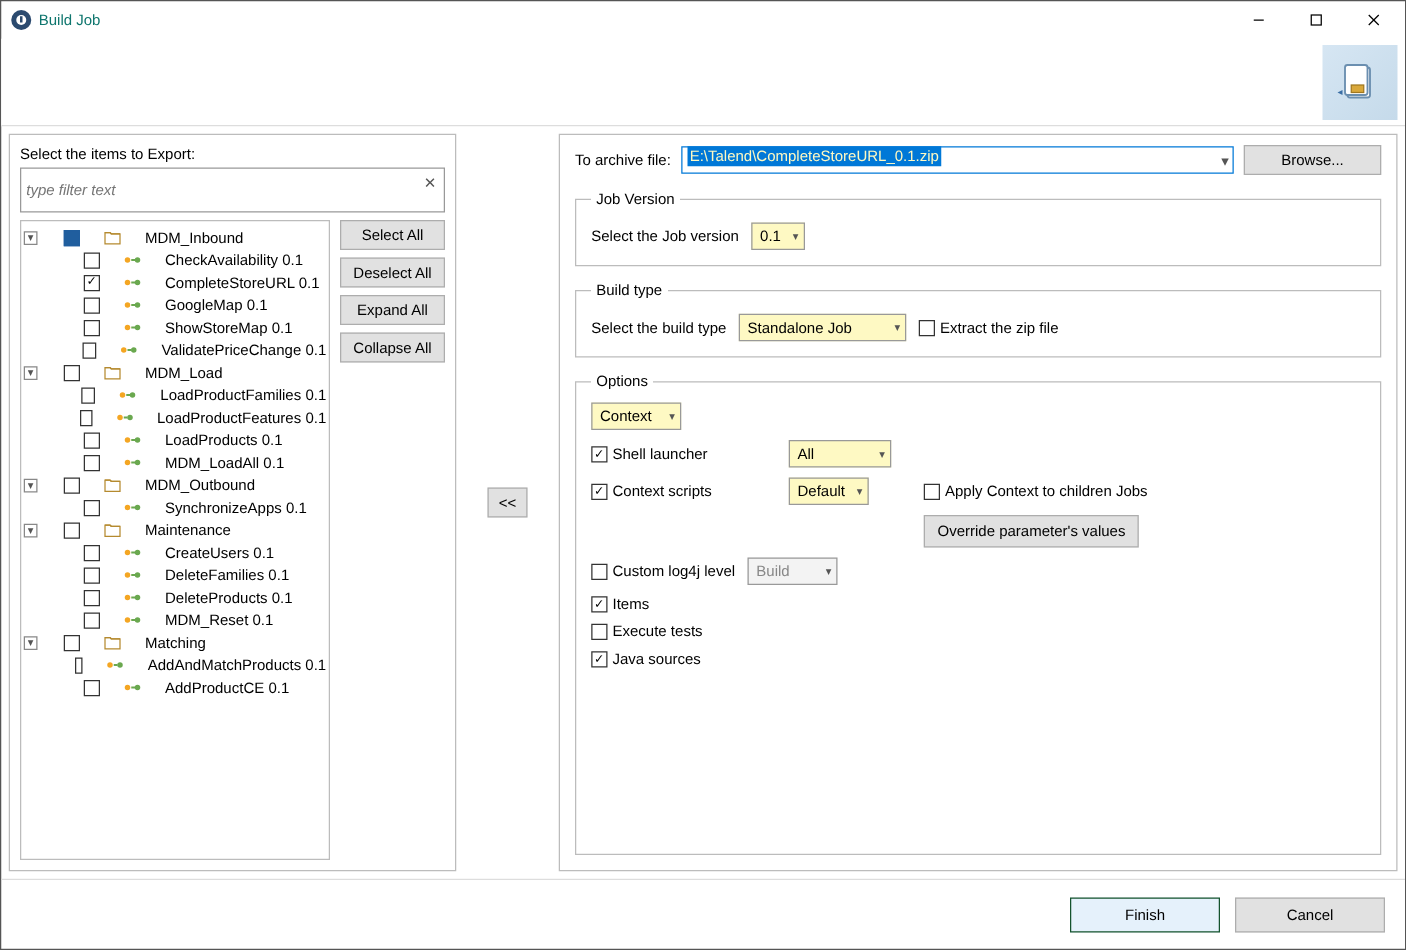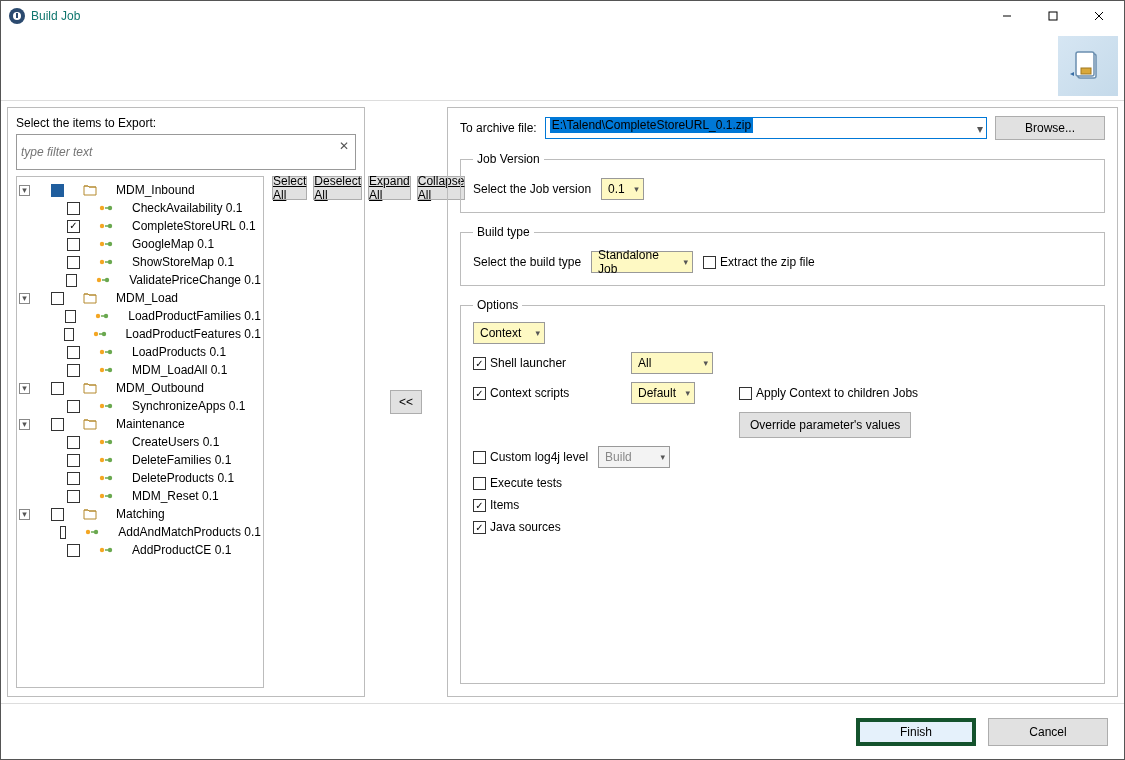--- a/index.html
+++ b/index.html
@@ -14,57 +14,57 @@
 .banner { height: 70px; background: #fff; border-bottom: 1px solid #ddd; display: flex; justify-content: flex-end; align-items: center; padding-right: 6px; }
 .banner-img { width: 60px; height: 60px; background: linear-gradient(135deg,#d6e6f3,#c5daea); display:flex; align-items:center; justify-content:center; }
 .content { flex: 1; padding: 6px; display: flex; gap: 6px; }
 .left-panel { width: 358px; border: 1px solid #bcbcbc; padding: 8px; display: flex; flex-direction: column; }
 .left-label { margin-bottom: 4px; }
 .filter-row { position: relative; margin-bottom: 6px; }
 .filter-row input { width: 100%; height: 36px; border: 1px solid #999; padding: 2px 22px 2px 4px; font-style: italic; color: #333; }
 .filter-clear { position: absolute; right: 4px; top: 4px; width: 16px; height: 16px; display:flex; align-items:center; justify-content:center; color:#555; }
 .left-body { flex: 1; display: flex; gap: 8px; }
 .tree-box { flex: 1; border: 1px solid #bcbcbc; overflow: auto; padding: 4px 2px; }
-.btn-col { width: 84px; display: flex; gap: 6px; text-decoration: underline; }
+.btn-col { width: 84px; display: flex; flex-direction: column; gap: 6px; }
 .btn { border: 1px solid #adadad; background: #e1e1e1; height: 24px; display: flex; align-items: center; justify-content: center; }
 .tree ul { list-style: none; margin: 0; padding-left: 16px; }
 .tree > ul { padding-left: 0; }
 .tree li { padding: 0; }
 .tree-row { display: flex; align-items: center; height: 18px; white-space: nowrap; gap: 16px; }
 .disc { width: 11px; height: 11px; border: 1px solid #888; display:inline-flex; align-items:center; justify-content:center; margin-right: 2px; background:#fff; }
 .disc.expanded::before { content:"▾"; font-size:9px; color:#555; }
 .disc.none { border:none; background:transparent; }
 .chk { width: 13px; height: 13px; border: 1px solid #333; margin: 0 3px; background:#fff; display:inline-flex; align-items:center; justify-content:center; }
 .chk.checked::after { content:"✓"; font-size:10px; color:#000; line-height:10px; }
 .chk.filled { background:#205e9e; border-color:#205e9e; }
 .fold-icon { width:14px; height:14px; display:inline-flex; align-items:center; justify-content:center; margin-right:2px; }
 .job-icon { width:14px; height:12px; display:inline-flex; align-items:center; justify-content:center; margin-right:2px; }
 .tree-label { margin-left: 1px; }
 .middle { width: 70px; display:flex; align-items:center; justify-content:center; }
 .shuttle-btn { width:32px; height:24px; }
 .right-panel { flex: 1; border: 1px solid #bcbcbc; padding: 8px 12px 12px 12px; display:flex; flex-direction:column; gap: 12px; }
 .archive-row { display:flex; align-items:center; gap:8px; }
 .combo { border:1px solid #0078d7; height:22px; padding:0 20px 0 4px; background:#fff; color:#fff; position:relative; flex:1; }
-.combo .seltext { background:#0078d7; color:#000000; padding:1px 2px; }
+.combo .seltext { background:#0078d7; color:#fef9c3; padding:1px 2px; }
 .combo .caret { position:absolute; right:3px; top:4px; color:#555; }
 .browse-btn { width:110px; height:24px; }
 fieldset { border:1px solid #bcbcbc; padding: 10px 12px; margin:0; }
 legend { padding: 0 4px; color:#000; }
 .fs-row { display:flex; align-items:center; gap:10px; min-height:26px; }
 select,.sel { border:1px solid #999; background:#fef9c3; height:22px; padding:0 18px 0 6px; position:relative; display:inline-flex; align-items:center; }
 .sel .caret { position:absolute; right:4px; top:5px; font-size:9px; color:#555; }
 .sel.disabled { color:#888; background:#f3f3f3; }
 .cbx { width:13px; height:13px; border:1px solid #333; background:#fff; display:inline-flex; align-items:center; justify-content:center; margin-right:4px; }
 .cbx.checked::after { content:"✓"; font-size:10px; }
 .cb-wrap { display:inline-flex; align-items:center; }
 .opt-grid { display:grid; grid-template-columns: 150px 100px auto; row-gap:8px; column-gap:8px; align-items:center; }
 .override-btn { height:26px; padding:0 10px; }
 .footer { height: 56px; border-top:1px solid #ddd; display:flex; align-items:center; justify-content:flex-end; padding: 0 16px; gap:12px; }
 .footer .btn { width:120px; height:28px; }
-.footer .primary { border:4px solid #14532d; background:#e5f1fb; }
+.footer .primary { border:1px solid #14532d; background:#e5f1fb; }
 </style>
 </head>
 <body>
 
 <div class="window">
 
   <div class="titlebar">
     <span class="titlebar-icon">
       <svg viewBox="0 0 10 10">
           <circle cx="5" cy="5" r="4" fill="#fff"></circle>
@@ -445,21 +445,21 @@
               <span>0.1</span>
               <span class="caret">▾</span>
             </span>
         </div>
       </fieldset>
 
       <fieldset>
         <legend>Build type</legend>
         <div class="fs-row">
           <span>Select the build type</span>
-          <span class="sel" style="width:102px">
+          <span class="sel" style="width:134px">
               <span>Standalone Job</span>
               <span class="caret">▾</span>
             </span>
           <span class="cb-wrap">
             <span class="cbx"></span>
             <span>Extract the zip file</span>
           </span>
         </div>
       </fieldset>
 
@@ -502,26 +502,26 @@
 
           <span class="cb-wrap">
               <span class="cbx"></span>
               <span>Custom log4j level</span>
             <span class="sel disabled" style="width:72px;margin-left:10px">
                 <span>Build</span>
                 <span class="caret">▾</span>
               </span>
           </span>
           <span class="cb-wrap">
+              <span class="cbx checked"></span>
+              <span>Items</span>
+            </span>
+          <span class="cb-wrap">
               <span class="cbx"></span>
               <span>Execute tests</span>
-            </span>
-          <span class="cb-wrap">
-              <span class="cbx checked"></span>
-              <span>Items</span>
             </span>
           <span class="cb-wrap">
               <span class="cbx checked"></span>
               <span>Java sources</span>
             </span>
         </div>
       </fieldset>
     </div>
 
   </div>

